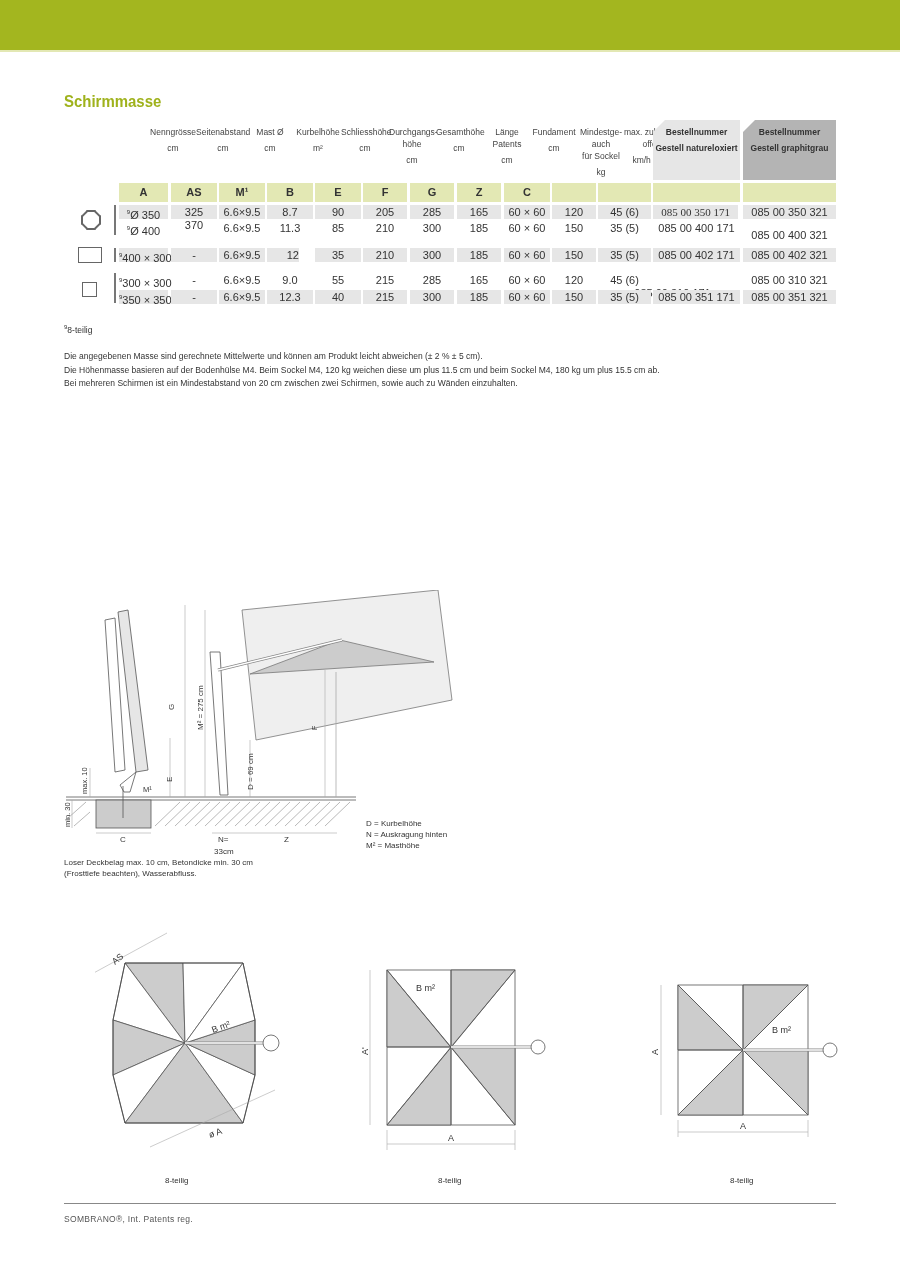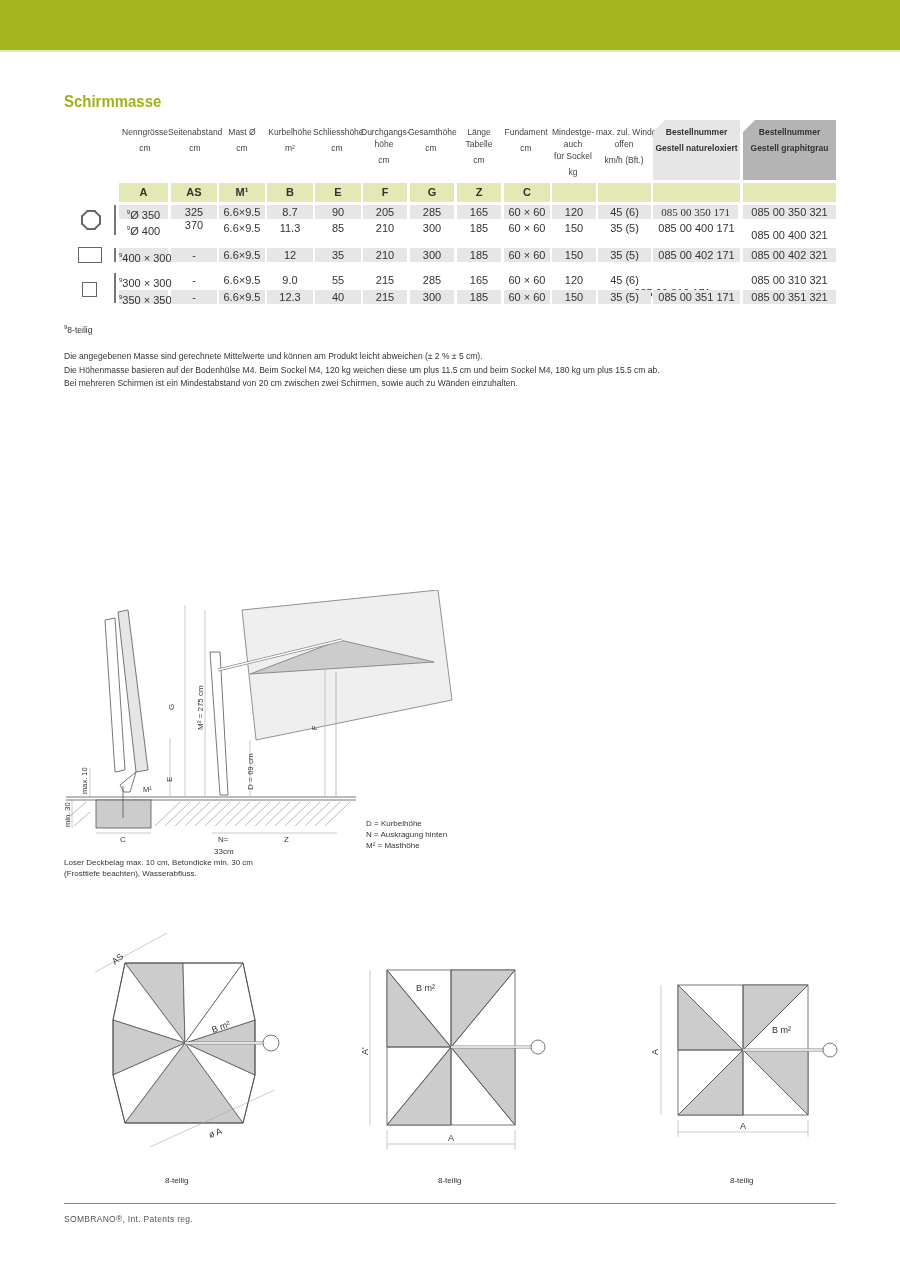--- a/index.html
+++ b/index.html
@@ -1,19 +1,19 @@
 <!DOCTYPE html>
 <html><head>
 <meta charset="utf-8">
 <style>
   html,body{margin:0;padding:0;background:#fff;}
   body{width:900px;height:1273px;position:relative;overflow:hidden;font-family:"Liberation Sans",sans-serif;color:#333;}
   .topbar{position:absolute;left:0;top:0;width:900px;height:50px;background:#a3b61f;border-bottom:2px solid #e3e8b4;}
   .title{position:absolute;left:64px;top:92px;font-size:17px;font-weight:bold;color:#9fb21c;font-family:"Liberation Sans",sans-serif;transform:scaleX(0.88);transform-origin:left;}
-  .hdr{position:absolute;top:126px;font-size:8.5px;line-height:12px;text-align:center;color:#444;font-family:"Liberation Sans Narrow","Liberation Sans",sans-serif;}
+  .hdr{position:absolute;top:126px;font-size:8.5px;line-height:12px;text-align:center;color:#444;font-family:"Liberation Sans Narrow","Liberation Sans",sans-serif;margin-left:28px;}
   .hdr div{white-space:nowrap;}
   .hdr .u{margin-top:4px;}
   .order{position:absolute;top:120px;height:60px;background:#e6e6e6;font-size:8.5px;font-weight:bold;text-align:center;line-height:16px;padding-top:4px;box-sizing:border-box;color:#333;clip-path:polygon(12px 0,100% 0,100% 100%,0 100%,0 12px);}
   .order.dark{background:#b4b4b4;}
   .letter{position:absolute;top:183px;height:19px;background:#e3e8b4;font-size:11px;font-weight:bold;text-align:center;line-height:19px;color:#333;}
   .cell{position:absolute;height:14px;font-size:11px;line-height:14px;text-align:center;color:#333;white-space:nowrap;}
   .cell.sh{background:#e6e6e6;}
   .cell sup{font-size:6px;vertical-align:5px;}
   .vbar{position:absolute;left:114px;width:2px;background:#777;}
   .shape{position:absolute;border:1px solid #666;}
@@ -58,21 +58,21 @@
     <div>Durchgangs-</div>
     <div>höhe</div>
     <div class="u">cm</div>
   </div>
 <div class="hdr" style="left:408px;width:46px">
     <div>Gesamthöhe</div>
     <div class="u">cm</div>
   </div>
 <div class="hdr" style="left:456px;width:46px">
     <div>Länge</div>
-    <div>Tabelle</div>
+    <div>Patents</div>
     <div class="u">cm</div>
   </div>
 <div class="hdr" style="left:503px;width:46px">
     <div>Fundament</div>
     <div class="u">cm</div>
   </div>
 <div class="hdr" style="left:550px;width:46px">
     <div>Mindestge-</div>
     <div>auch</div>
     <div>für Sockel</div>
@@ -141,21 +141,21 @@
     <div class="cell" style="left: 410px; width: 44px; top: 221px;">300</div>
     <div class="cell" style="left: 457px; width: 44px; top: 221px;">185</div>
     <div class="cell" style="left: 504px; width: 46px; top: 221px;">60 × 60</div>
     <div class="cell" style="left: 552px; width: 44px; top: 221px;">150</div>
     <div class="cell" style="left: 598px; width: 53px; top: 221px;">35 (5)</div>
     <div class="cell" style="left: 653px; width: 87px; top: 221px;">085 00 400 171</div>
     <div class="cell" style="left: 743px; width: 93px; top: 218px; margin-top: 10px;">085 00 400 321</div>
     <div class="cell sh" style="left: 119px; width: 49px; top: 248px;"><sup>9</sup><span>400 × 300</span></div>
     <div class="cell sh" style="left: 171px; width: 46px; top: 248px;">-</div>
     <div class="cell sh" style="left: 219px; width: 46px; top: 248px;">6.6×9.5</div>
-    <div class="cell sh" style="left: 267px; width: 46px; top: 248px;">12</div>
+    <div class="cell sh" style="left: 267px; width: 32px; top: 248px; text-align: right;">12</div>
     <div class="cell sh" style="left: 315px; width: 46px; top: 248px;">35</div>
     <div class="cell sh" style="left: 363px; width: 44px; top: 248px;">210</div>
     <div class="cell sh" style="left: 410px; width: 44px; top: 248px;">300</div>
     <div class="cell sh" style="left: 457px; width: 44px; top: 248px;">185</div>
     <div class="cell sh" style="left: 504px; width: 46px; top: 248px;">60 × 60</div>
     <div class="cell sh" style="left: 552px; width: 44px; top: 248px;">150</div>
     <div class="cell sh" style="left: 598px; width: 53px; top: 248px;">35 (5)</div>
     <div class="cell sh" style="left: 653px; width: 87px; top: 248px;">085 00 402 171</div>
     <div class="cell sh" style="left: 743px; width: 93px; top: 248px;">085 00 402 321</div>
     <div class="cell" style="left: 119px; width: 49px; top: 273px;"><sup>9</sup><span>300 × 300</span></div>

